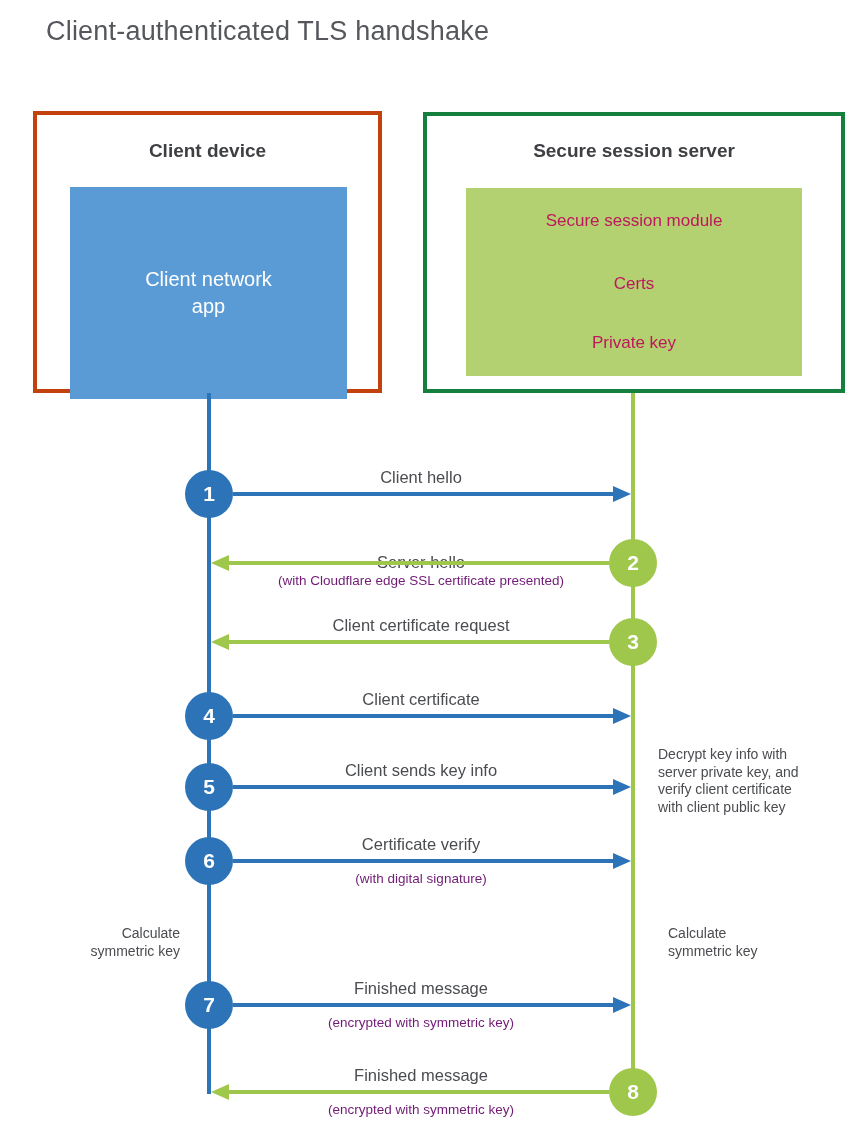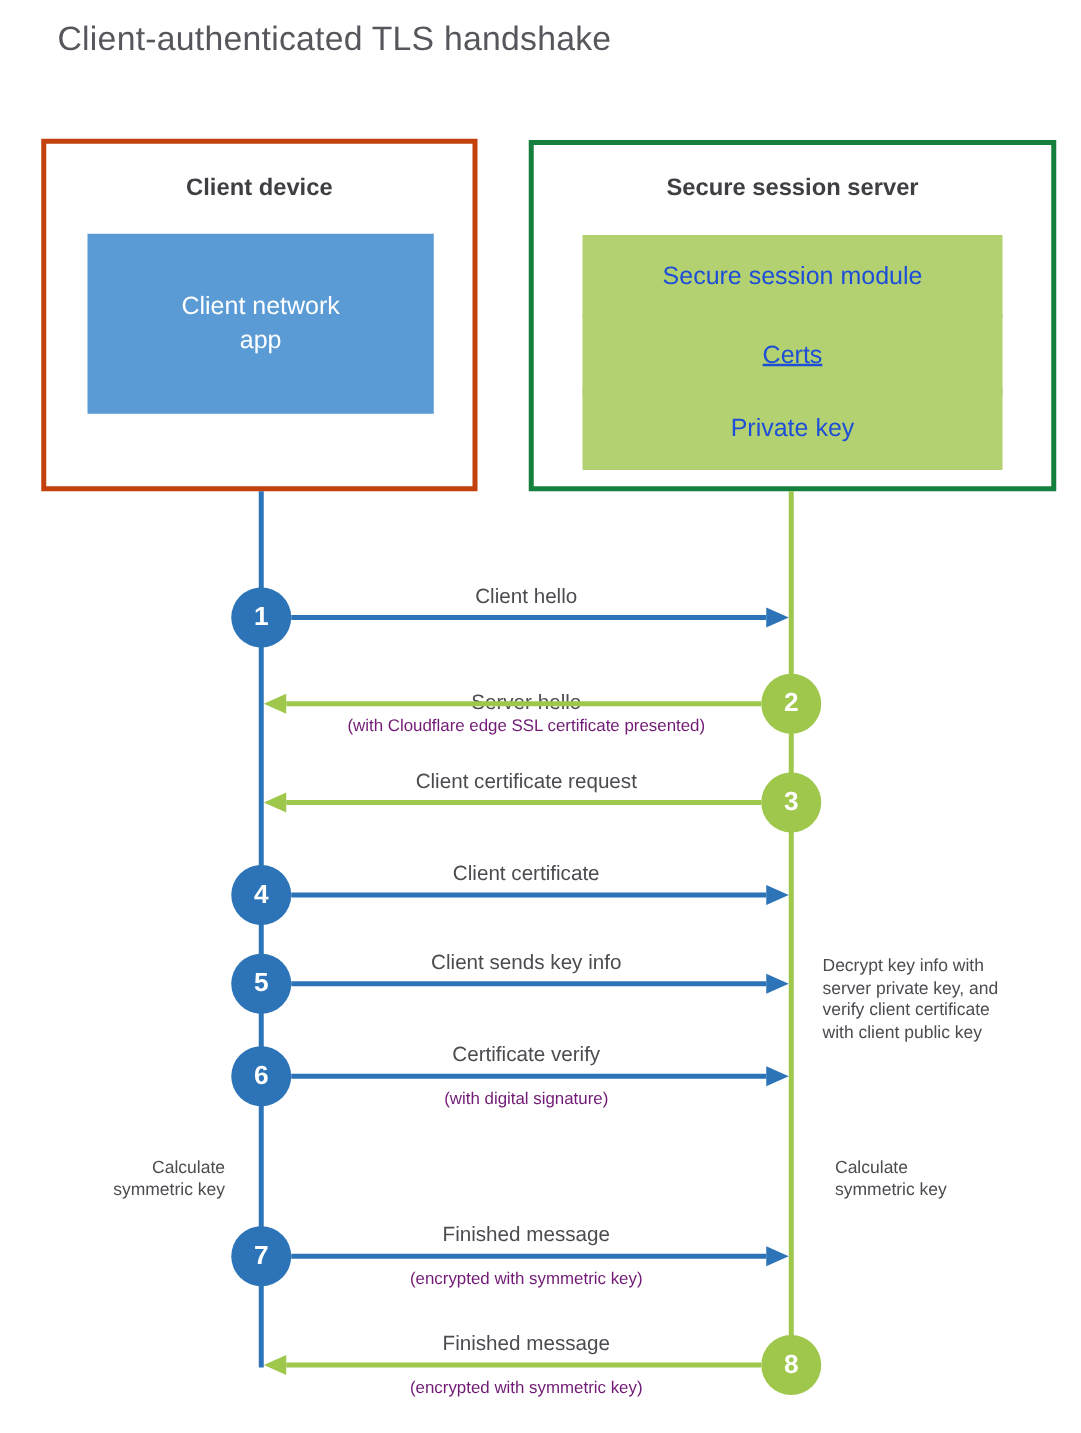--- a/index.html
+++ b/index.html
@@ -11,30 +11,30 @@
     position:absolute; left:30px; top:16px;
     font-size:27px; font-weight:300; color:#55575C; letter-spacing:.2px;margin-left:16px;
   }
   .box { position:absolute; box-sizing:border-box; background:#fff; }
   .client-box { left:33px; top:111px; width:349px; height:282px; border:4px solid #c2410c; }
   .server-box { left:423px; top:112px; width:422px; height:281px; border:4px solid #15803d; }
   .box-title { text-align:center; font-weight:700; font-size:19px; color:#3D3F42; }
   .client-box .box-title { margin-top:25px; }
   .server-box .box-title { margin-top:24px; }
   .client-app {
-    position:absolute; left:33px; top:72px; width:277px; height:144px;
+    position:absolute; left:33px; top:72px; width:277px; height:212px;
     background:#5B9BD5; display:flex; align-items:center; justify-content:center;
     text-align:center; color:#fff; font-size:20px; line-height:27px;
   }
   .client-app span { display:inline-block; max-width:160px; }
   .server-bar {
     position:absolute; left:39px; width:336px; height:66px; background:#B3D170;
-    color:#1d4ed8; font-size:20px; display:flex; align-items:center; justify-content:center;
+    color:#be185d; font-size:17px; display:flex; align-items:center; justify-content:center;
   }
-  .bar-1 { top:72px; } .bar-2 { top:135px;text-decoration:underline; } .bar-3 { top:194px; }
+  .bar-1 { top:72px; } .bar-2 { top:135px; } .bar-3 { top:194px; }
 
   .vline { position:absolute; width:4px; z-index:1; }
   .vline.blue  { left:207px; top:393px; height:701px; background:#2C74B7; }
   .vline.green { left:631px; top:393px; height:700px; background:#9EC74B; }
 
   .step-circle {
     position:absolute; width:48px; height:48px; border-radius:50%;
     color:#fff; font-weight:700; font-size:21px;
     display:flex; align-items:center; justify-content:center; z-index:3;
   }
@@ -53,21 +53,21 @@
 
   .msg-label {
     position:absolute; left:211px; width:420px; text-align:center;
     font-size:16.5px; line-height:20px; color:#4A4C50;
   }
   .msg-sub {
     position:absolute; left:211px; width:420px; text-align:center;
     font-size:13.5px; line-height:16px; color:#701a75;
   }
   .note { position:absolute; font-size:14px; color:#4A4C50; }
-  .note-decrypt   { left:658px; top:746px; width:200px; line-height:17.5px;margin-top:18px; }
+  .note-decrypt   { left:658px; top:746px; width:200px; line-height:17.5px; }
   .note-calc-left { left:20px;  top:924px; width:160px; line-height:18px; text-align:right; }
   .note-calc-right{ left:668px; top:924px; width:160px; line-height:18px; }
 </style>
 </head>
 <body>
 
 <div class="canvas">
 
   <div class="title">Client-authenticated TLS handshake</div>
 

